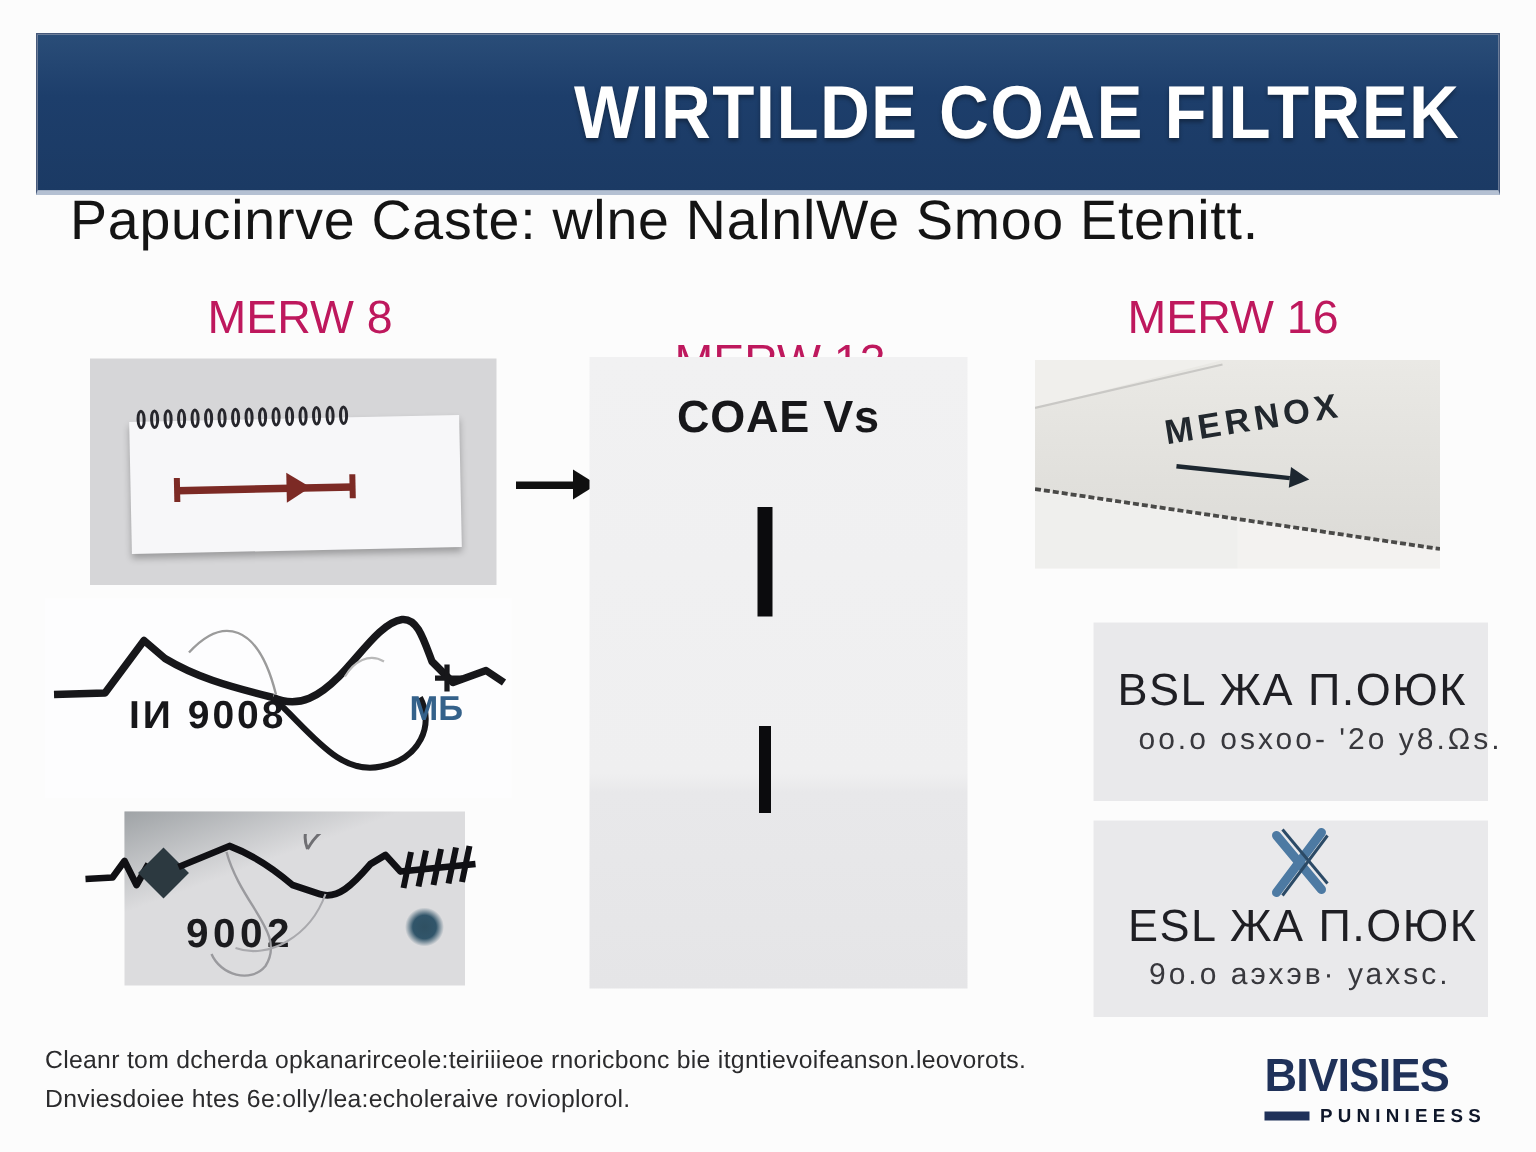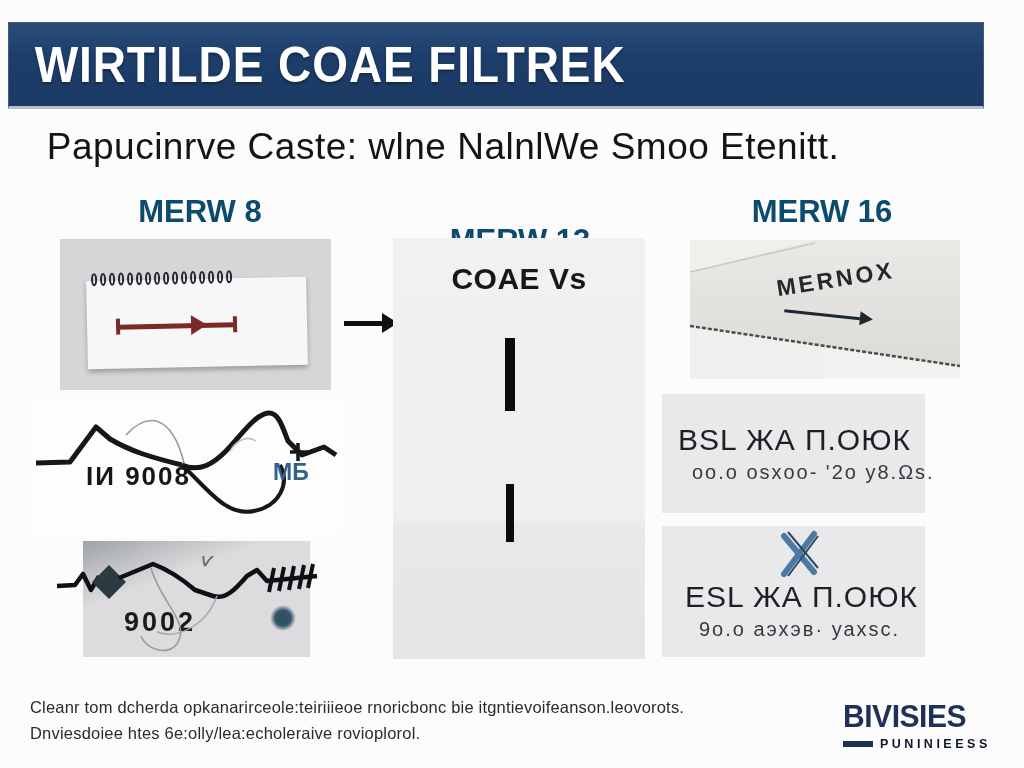--- a/index.html
+++ b/index.html
@@ -8,38 +8,38 @@
     position:relative;
     background:#fcfcfc;
     font-family:"Liberation Sans", sans-serif;
     overflow:hidden;
     color:#151515;
   }
   .abs { position:absolute; }
 
   
   .banner {
-    left:8px; top:22px; width:976px; height:87px;
+    left:24px; top:22px; width:976px; height:108px;
     background:linear-gradient(180deg,#2a4d78 0%, #1d3e6b 40%, #1b3a64 100%);
     border:1px solid #46597b;
     border-bottom:3px solid #b4c0d2;
-    display:flex; align-items:center; justify-content:flex-start;
+    display:flex; align-items:center; justify-content:flex-end;
   }
   .banner-title {
     color:#ffffff; font-size:50px; font-weight:bold;
     letter-spacing:1px; white-space:nowrap;
     transform:scaleX(0.92);
     text-shadow:0 2px 3px rgba(0,0,0,0.35);
   }
   .subtitle {
     left:0; top:126px; width:886px; text-align:center;
     font-size:37px; color:#141414; letter-spacing:0.5px;
   }
   .col-head {
-    top:194px; font-size:31px; font-weight:700; color:#0c4a6e;
+    top:194px; font-size:31px; font-weight:400; color:#be185d;
     text-align:center; width:220px;
   }
   #colh1 { left:90px; } #colh2 { left:410px;margin-top:29px; } #colh3 { left:712px; }
 
   
   .panel-notepad {
     left:60px; top:239px; width:271px; height:151px;
     background:#d6d6d8;
   }
   .notepad {
@@ -109,21 +109,21 @@
     font-size:23px; font-weight:600; letter-spacing:3px; color:#22282e;
     transform:rotate(-9deg); white-space:nowrap;
   }
   .stamp-arrow { position:absolute; left:94px; top:68px; width:90px; height:16px; transform:rotate(6deg); }
   .stamp-arrow .line { position:absolute; left:0; top:6px; width:76px; height:2.6px; background:#1d2730; }
   .stamp-arrow .head {
     position:absolute; left:76px; top:0; width:0; height:0;
     border-left:13px solid #1d2730;
     border-top:7px solid transparent; border-bottom:7px solid transparent;
   }
-  .spec-box { left:662px; width:263px; background:#e9e9eb; display:flex; align-items:center; padding:0 0 0 10px; }
+  .spec-box { left:729px; width:263px; background:#e9e9eb; display:flex; align-items:center; padding:0 0 0 10px;margin-top:21px; }
   #spec1 { top:394px; height:119px; }
   #spec2 { top:526px; height:131px;flex-direction:column; }
   .spec-text { margin-left:6px; }
   .spec-title { font-size:30px; color:#1f1f24; letter-spacing:1px; white-space:nowrap; }
   .spec-sub { font-size:20px; color:#38383d; letter-spacing:2px; margin:4px 0 0 14px; white-space:nowrap; }
 
   
   .foot-line { left:30px; width:700px; font-size:16.5px; color:#2b2b2d; letter-spacing:0.2px; }
   #foot1 { top:698px; } #foot2 { top:724px; }
   .logo { left:843px; top:699px; width:180px; }

